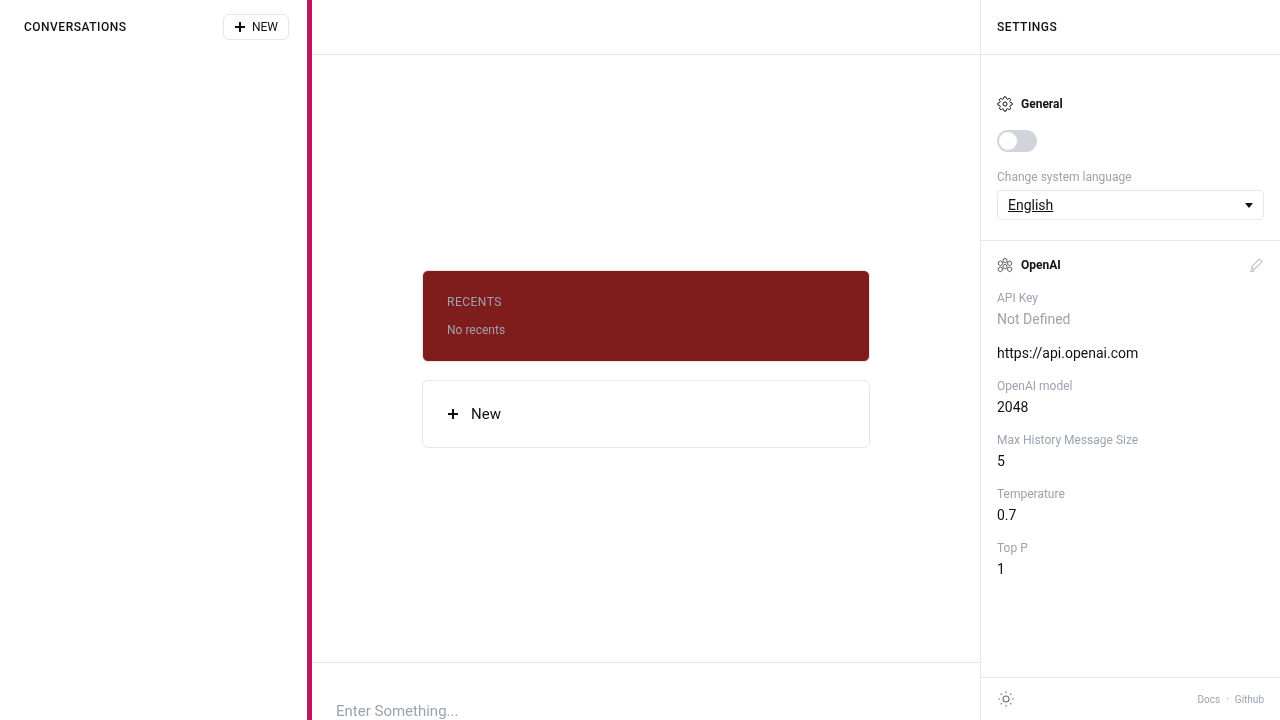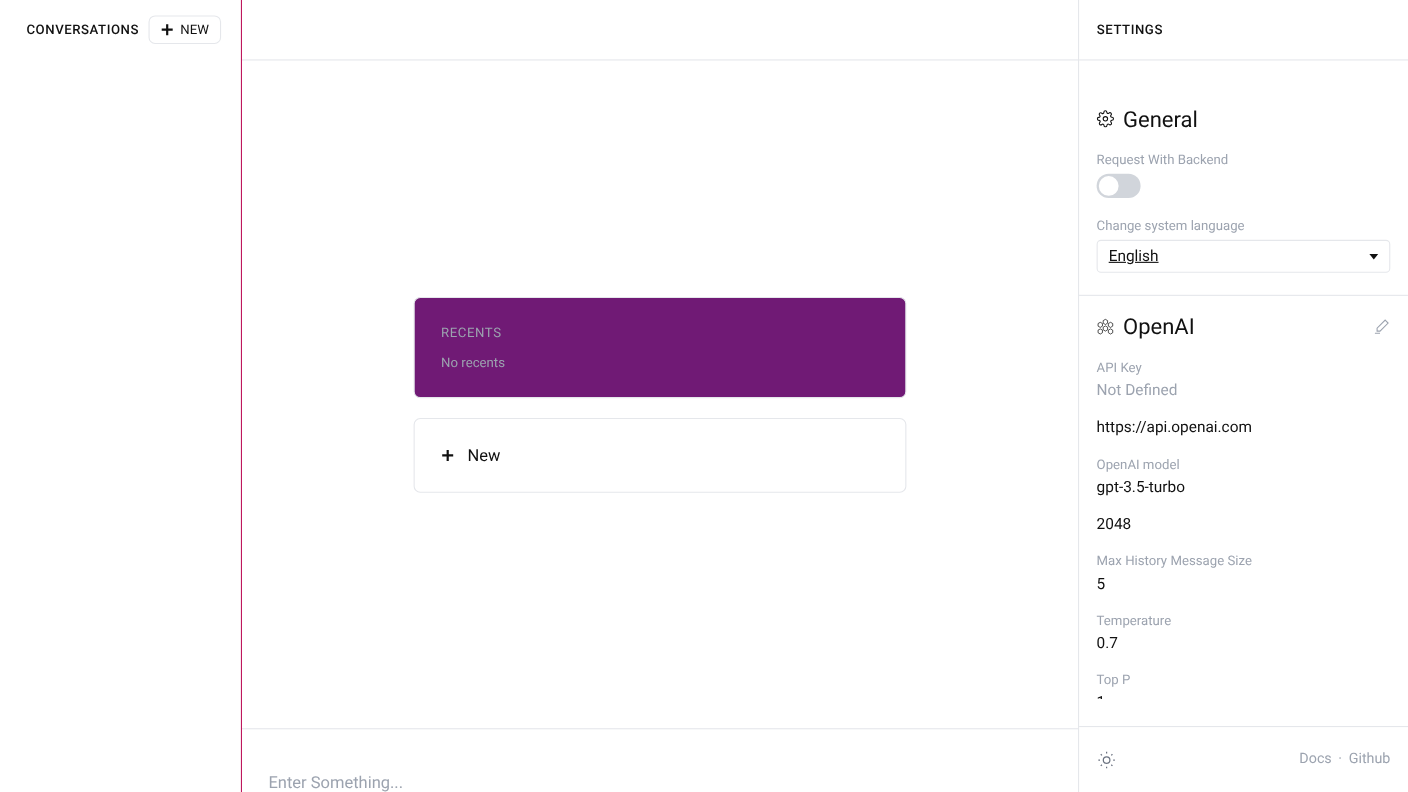--- a/index.html
+++ b/index.html
@@ -1,64 +1,64 @@
 <!DOCTYPE html>
 <html><head>
   <meta charset="utf-8">
   <style>
     * { margin: 0; padding: 0; box-sizing: border-box; font-family: -apple-system, BlinkMacSystemFont, "Segoe UI", Roboto, sans-serif; }
     body { width: 1280px; height: 720px; overflow: hidden; background: #fff; color: #111; }
     .app { display: flex; height: 720px; }
 
     
-    .left-sidebar { width: 220px; border-right: 1px solid #be185d; display: flex; flex-direction: column; }
+    .left-sidebar { width: 312px; border-right: 5px solid #be185d; display: flex; flex-direction: column; }
     .left-header { height: 55px; display: flex; align-items: center; justify-content: space-between; padding: 0 18px 0 24px; border-bottom: 1px solid transparent; }
     .left-title { font-size: 12px; letter-spacing: 0.5px; color: #111; font-weight: 500; }
     .new-btn { display: flex; align-items: center; gap: 6px; border: 1px solid #e5e7eb; border-radius: 6px; padding: 5px 10px; font-size: 12px; background: #fff; cursor: pointer; color: #111; }
     .plus-icon-svg { width: 12px; height: 12px; stroke: #111; stroke-width: 2; fill: none; }
 
     
     .main { flex: 1; display: flex; flex-direction: column; border-left: none; }
     .main-content { flex: 1; border-top: 0; position: relative; }
     .main-divider { height: 55px; border-bottom: 1px solid #e5e7eb; }
     .center-stack { position: absolute; top: 50%; left: 50%; transform: translate(-50%, -50%); width: 448px; }
-    .card { border: 1px solid #e5e7eb; border-radius: 6px; padding: 24px; margin-bottom: 18px; background: #701a75; }
+    .card { border: 1px solid #e5e7eb; border-radius: 6px; padding: 24px; margin-bottom: 18px; background: #7f1d1d; }
     .card-label { font-size: 12px; letter-spacing: 0.5px; color: #9ca3af; margin-bottom: 14px; }
     .card-empty { font-size: 12px; color: #9ca3af; }
     .new-card { border: 1px solid #e5e7eb; border-radius: 6px; padding: 24px; display: flex; align-items: center; gap: 12px; cursor: pointer; }
     .new-card .plus { width: 12px; height: 12px; stroke: #111; stroke-width: 2; fill: none; }
     .new-card-label { font-size: 15px; color: #111; }
 
     .input-bar { height: 58px; border-top: 1px solid #e5e7eb; display: flex; align-items: flex-end; padding: 0 24px; }
     .input-bar input { border: none; outline: none; width: 100%; font-size: 15px; color: #111; }
     .input-bar input::placeholder { color: #9ca3af; }
 
     
     .right-sidebar { width: 300px; border-left: 1px solid #e5e7eb; display: flex; flex-direction: column; gap: 25px; }
     .right-header { height: 55px; display: flex; align-items: center; padding: 0 16px; border-bottom: 1px solid #e5e7eb; }
     .right-title { font-size: 12px; letter-spacing: 0.5px; color: #111; font-weight: 500; }
     .settings-body { flex: 1; overflow-y: auto; }
     .section { padding: 16px 16px 20px 16px; border-bottom: 1px solid #e5e7eb; }
     .section-head { display: flex; align-items: center; gap: 8px; margin-bottom: 18px; }
     .section-head .icon { width: 16px; height: 16px; stroke: #111; stroke-width: 1.5; fill: none; }
-    .section-title { font-size: 20px; color: #111; }
+    .section-title { font-size: 12px; color: #111; font-weight: bold; }
     .edit-ico { margin-left: auto; cursor: pointer; }
 
     .field-label { font-size: 12px; color: #9ca3af; margin-bottom: 6px; }
     .field-value { font-size: 14px; color: #111; margin-bottom: 18px; }
     .field-placeholder { font-size: 14px; color: #9ca3af; margin-bottom: 18px; }
     .field-group:last-child .field-value, .field-group:last-child .field-placeholder { margin-bottom: 0; }
 
     .toggle { width: 40px; height: 22px; background: #d1d5db; border-radius: 11px; position: relative; margin-bottom: 18px; cursor: pointer; }
     .toggle .knob { position: absolute; top: 2px; left: 2px; width: 18px; height: 18px; background: #fff; border-radius: 50%; }
 
     .select-box { border: 1px solid #e5e7eb; border-radius: 4px; padding: 6px 10px; display: flex; align-items: center; justify-content: space-between; font-size: 14px; cursor: pointer; text-decoration: underline; }
     .caret { width: 0; height: 0; border-left: 4px solid transparent; border-right: 4px solid transparent; border-top: 5px solid #111; }
 
-    .footer { height: 60px; border-top: 1px solid #e5e7eb; display: flex; align-items: center; padding: 0 16px; font-size: 13px; color: #9ca3af; }
+    .footer { height: 43px; border-top: 1px solid #e5e7eb; display: flex; align-items: center; padding: 0 16px; font-size: 10px; color: #9ca3af; }
     .footer .sun { width: 18px; height: 18px; stroke: #6b7280; stroke-width: 1.5; fill: none; cursor: pointer; }
     .footer-links { margin-left: auto; display: flex; align-items: center; gap: 6px; }
     .footer-links a { color: #9ca3af; text-decoration: none; cursor: pointer; }
     .dot { color: #9ca3af; }
   </style>
 </head>
 <body>
 
 <div class="app">
 
@@ -105,21 +105,20 @@
       <div class="section">
         <div class="section-head">
           <svg class="icon" viewBox="0 0 24 24">
             <circle cx="12" cy="12" r="3"></circle>
             <path d="M19.4 15a1.65 1.65 0 0 0 .33 1.82l.06.06a2 2 0 1 1-2.83 2.83l-.06-.06a1.65 1.65 0 0 0-1.82-.33 1.65 1.65 0 0 0-1 1.51V21a2 2 0 1 1-4 0v-.09a1.65 1.65 0 0 0-1-1.51 1.65 1.65 0 0 0-1.82.33l-.06.06a2 2 0 1 1-2.83-2.83l.06-.06a1.65 1.65 0 0 0 .33-1.82 1.65 1.65 0 0 0-1.51-1H3a2 2 0 1 1 0-4h.09a1.65 1.65 0 0 0 1.51-1 1.65 1.65 0 0 0-.33-1.82l-.06-.06a2 2 0 1 1 2.83-2.83l.06.06a1.65 1.65 0 0 0 1.82.33h0a1.65 1.65 0 0 0 1-1.51V3a2 2 0 1 1 4 0v.09a1.65 1.65 0 0 0 1 1.51h0a1.65 1.65 0 0 0 1.82-.33l.06-.06a2 2 0 1 1 2.83 2.83l-.06.06a1.65 1.65 0 0 0-.33 1.82v0a1.65 1.65 0 0 0 1.51 1H21a2 2 0 1 1 0 4h-.09a1.65 1.65 0 0 0-1.51 1z"></path>
           </svg>
           <div class="section-title">General</div>
         </div>
 
         <div class="field-group">
-          <div class="field-label">Request With Backend</div>
           <div class="toggle">
               <div class="knob"></div>
             </div>
         </div>
 
         <div class="field-group">
           <div class="field-label">Change system language</div>
           <div class="select-box">
             <span>English</span>
             <span class="caret"></span>
@@ -142,21 +141,20 @@
           <div class="field-label">API Key</div>
           <div class="field-placeholder">Not Defined</div>
         </div>
 
         <div class="field-group">
           <div class="field-value">https://api.openai.com</div>
         </div>
 
         <div class="field-group">
           <div class="field-label">OpenAI model</div>
-          <div class="field-value">gpt-3.5-turbo</div>
         </div>
 
         <div class="field-group">
           <div class="field-value">2048</div>
         </div>
 
         <div class="field-group">
           <div class="field-label">Max History Message Size</div>
           <div class="field-value">5</div>
         </div>

